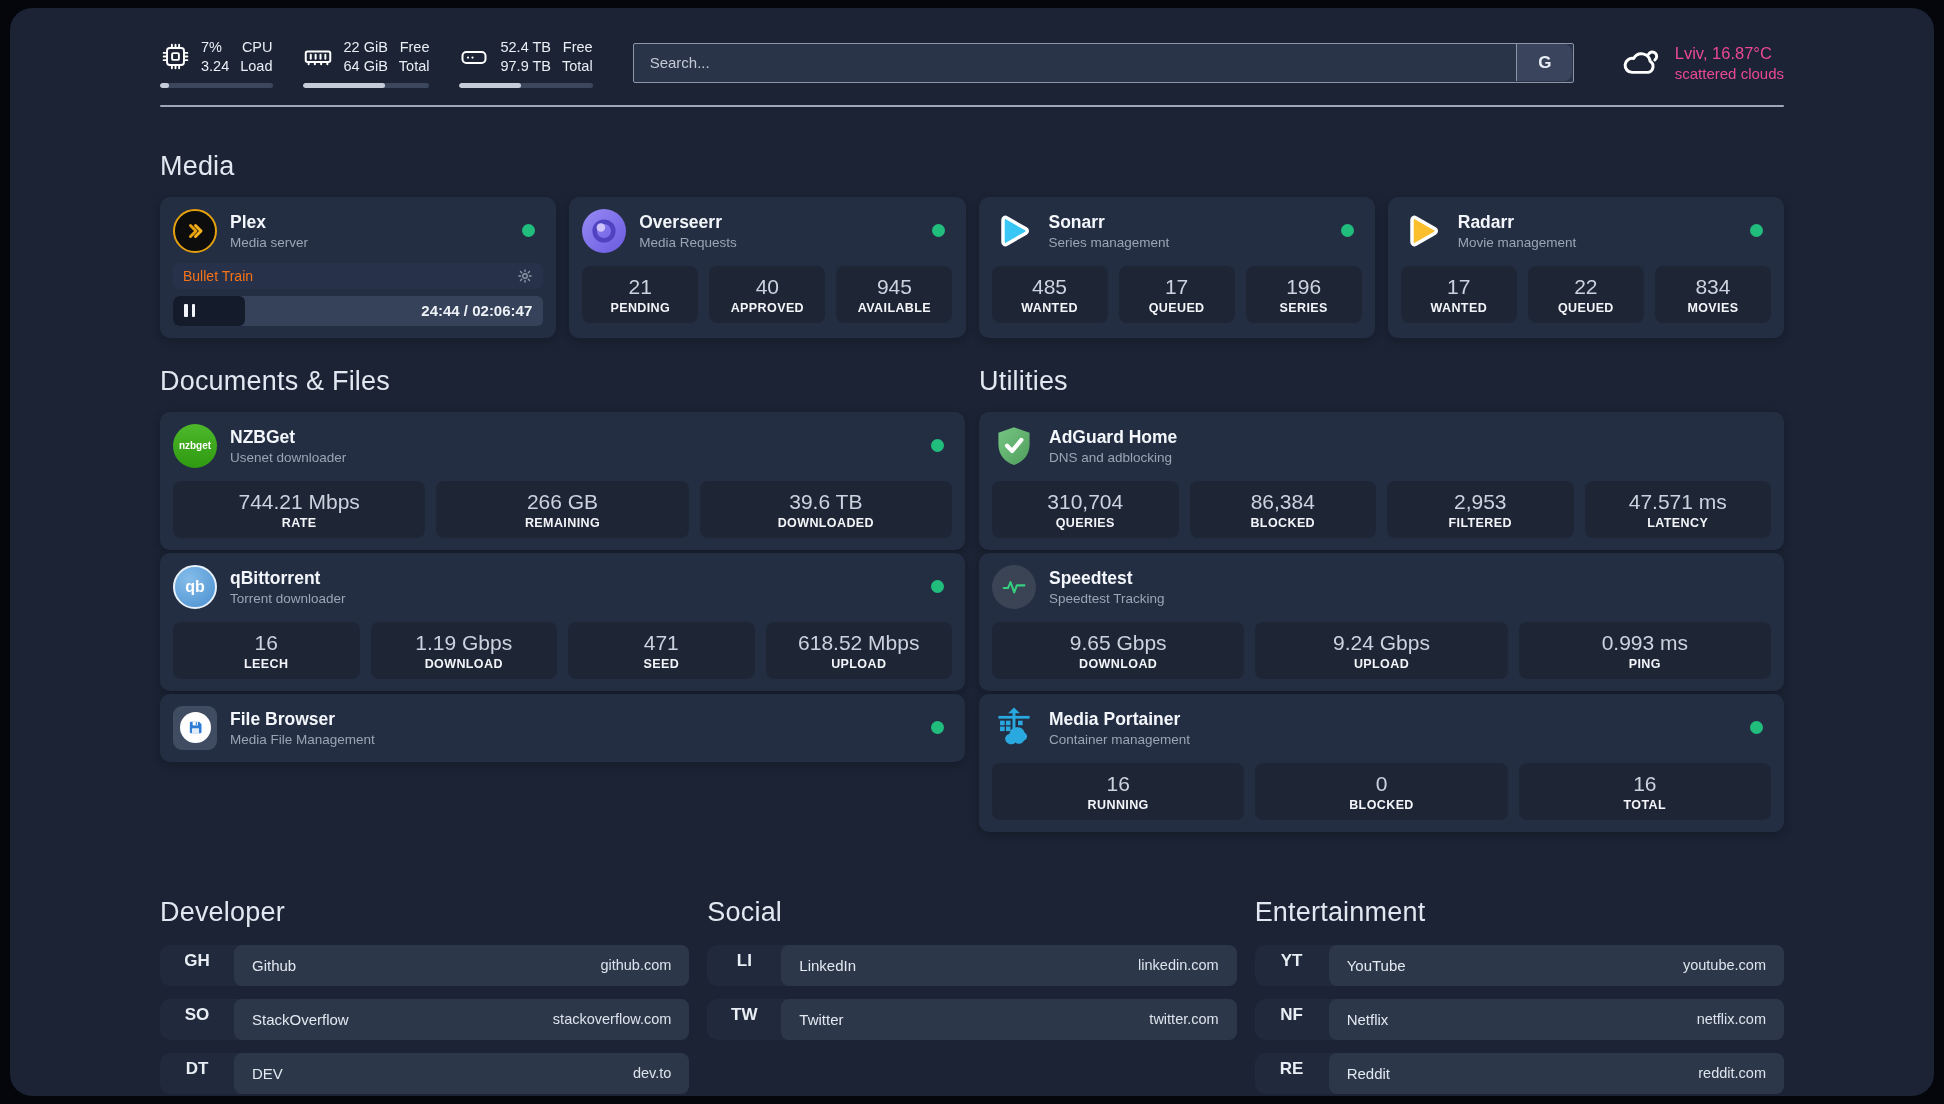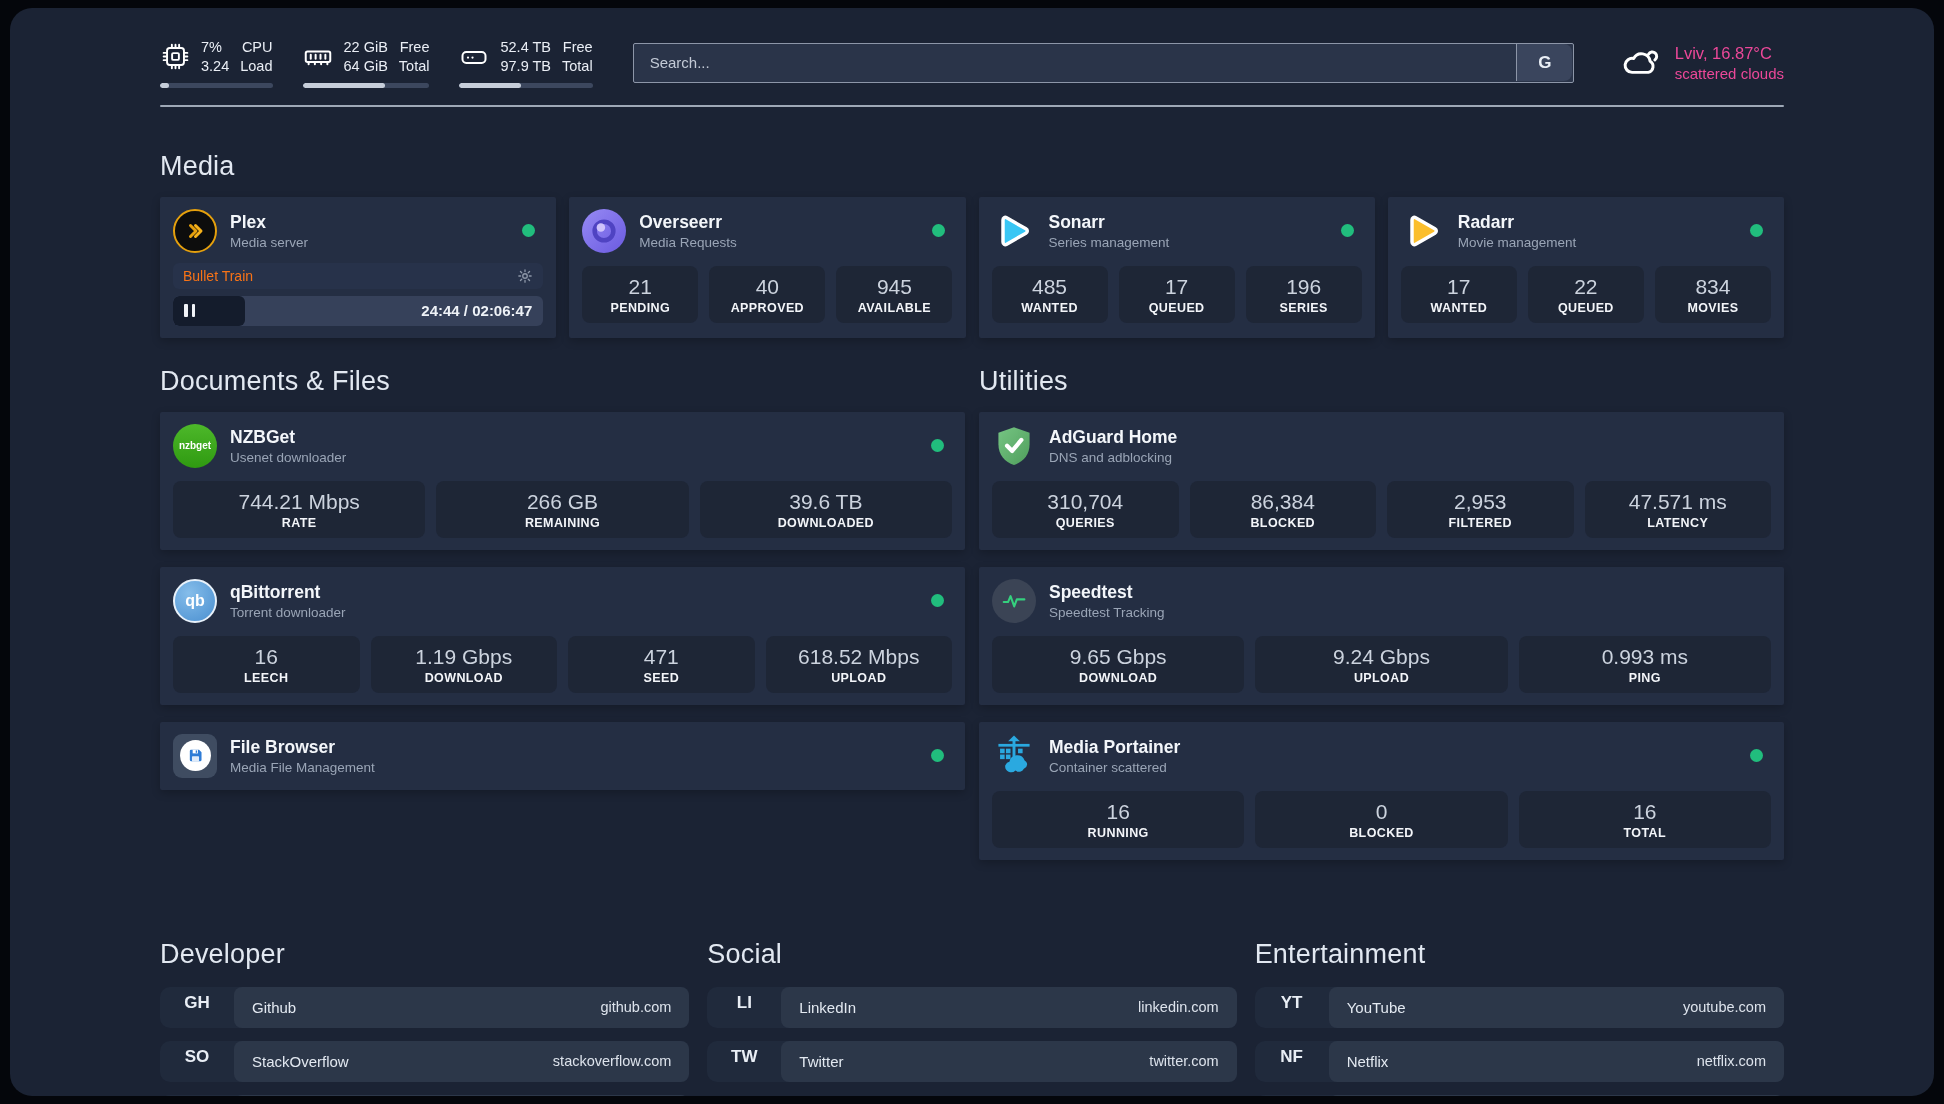--- a/index.html
+++ b/index.html
@@ -29,24 +29,24 @@
 
   .divider { height:2px; background:#b5bfce; opacity:.85; border-radius:1px; margin-top:17px; }
 
   
   .section-title { font-size:27px; font-weight:500; color:#e2e8f1; letter-spacing:.2px; }
   .media-title { margin-top:44px; }
   .media-grid { margin-top:15px; display:grid; grid-template-columns:repeat(4,1fr); gap:13px; }
 
   .mid-grid { margin-top:28px; display:grid; grid-template-columns:1fr 1fr; gap:14px; align-items:start; }
   .mid-col .section-title { margin-bottom:15px; }
-  .mid-col .card { margin-bottom:17px; }
+  .mid-col .card { margin-bottom:3px; }
 
   
-  .card { background:#242e43; border-radius:2px; padding:12px 13px; box-shadow:0 3px 8px rgba(0,0,0,.22); cursor:pointer; }
+  .card { background:#242e43; border-radius:10px; padding:12px 13px; box-shadow:0 3px 8px rgba(0,0,0,.22); cursor:pointer; }
   .card-head { display:flex; align-items:center; gap:13px; }
   .app-meta { display:flex; flex-direction:column; gap:2px; }
   .app-name { font-size:17.5px; font-weight:700; color:#f3f6fa; }
   .app-desc { font-size:13.5px; color:#9aa5b6; }
   .dot { width:13px; height:13px; border-radius:50%; background:#21bd7d; margin-left:auto; margin-right:8px; flex:0 0 auto; }
 
   .stats { margin-top:13px; display:flex; gap:11px; }
   .tile { flex:1; background:#1e2636; border-radius:8px; padding:9px 6px 8px 6px; text-align:center; }
   .tile-value { font-size:21px; color:#ccd3de; }
   .tile-label { font-size:12.5px; font-weight:800; color:#f3f5f9; letter-spacing:.4px; margin-top:2px; }
@@ -471,21 +471,21 @@
               <rect x="4.4" y="8" width="2.5" height="2.5"></rect>
               <rect x="7.6" y="8" width="2.5" height="2.5"></rect>
               <rect x="4.4" y="11.2" width="2.5" height="2.5"></rect>
               <rect x="7.6" y="11.2" width="2.5" height="2.5"></rect>
               <rect x="14.2" y="8" width="2.5" height="2.5"></rect>
               <path d="M7.2 17.2a3.3 3.3 0 0 0 5.6 2.7 3 3 0 0 0 4.6-.9 2.5 2.5 0 0 0 .4-4.6 4.3 4.3 0 0 0-8.3.8 3.3 3.3 0 0 0-2.3 2Z"></path>
             </svg>
           </div>
           <div class="app-meta">
             <div class="app-name">Media Portainer</div>
-            <div class="app-desc">Container scattered</div>
+            <div class="app-desc">Container management</div>
           </div>
           <span class="dot"></span>
         </div>
         <div class="stats">
             <div class="tile">
             <div class="tile-value">16</div>
             <div class="tile-label">RUNNING</div>
           </div>
             <div class="tile">
             <div class="tile-value">0</div>

